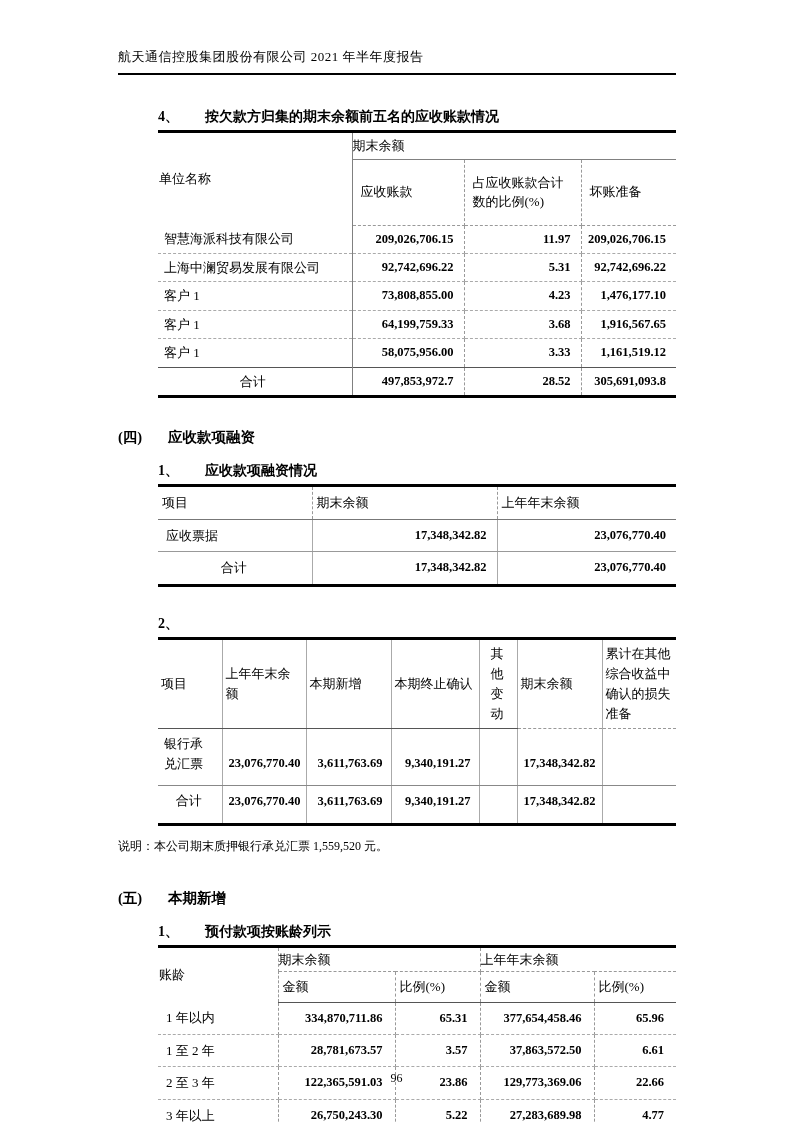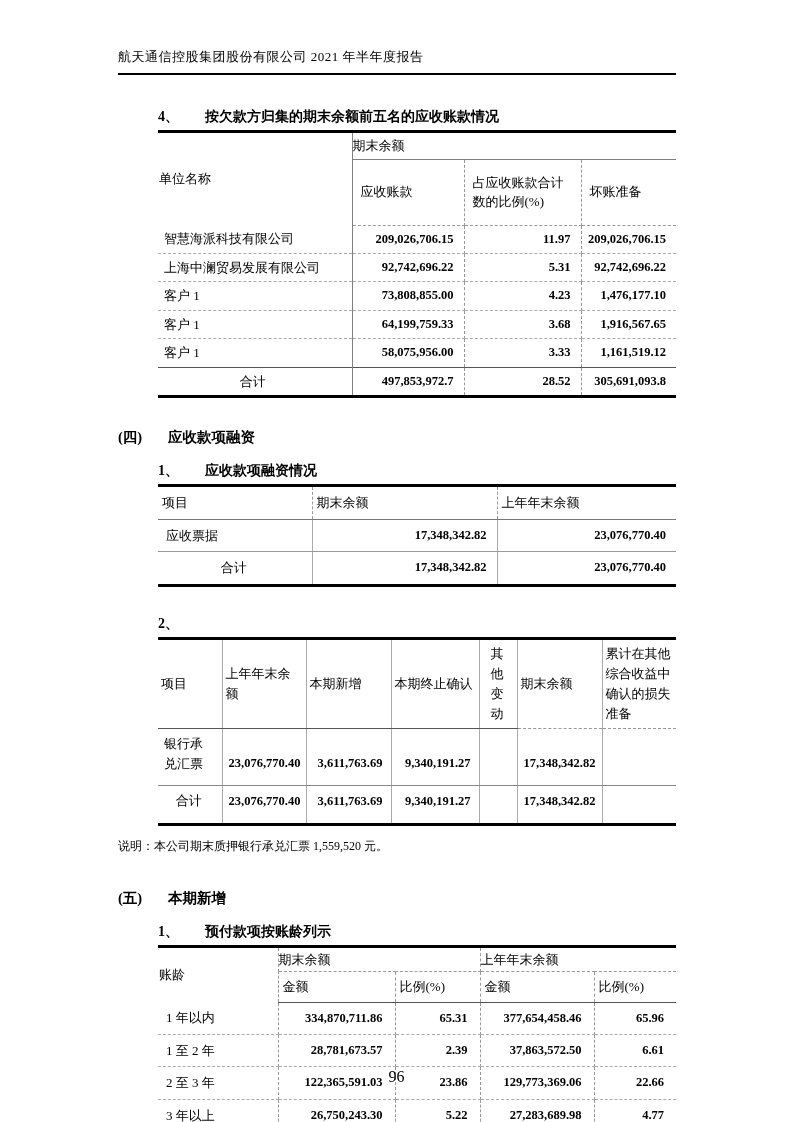--- a/index.html
+++ b/index.html
@@ -80,21 +80,21 @@
   .t4 .grp-l{border-right:1px dashed #999;}
   .t4 .subrow th{border-bottom:1px solid #555;border-right:1px dashed #999;padding:5px 4px;}
   .t4 .subrow th:last-child{border-right:none;}
   .t4 tbody td{border-bottom:1px dashed #aaa;border-right:1px dashed #999;padding:6px 12px 6px 8px;}
   .t4 tbody td:last-child{border-right:none;}
   .t4 tbody tr:last-child td{border-bottom:none;}
   
   .note{font-size:12px;margin:12px 0 0 0;}
   .page-number{
     position:absolute;left:0;right:0;bottom:36px;
-    text-align:center;font-size:16px;
+    text-align:center;font-size:12px;
   }
 </style>
 </head>
 <body>
 
 <div class="page">
 
   <div class="doc-header">
     <span>航天通信控股集团股份有限公司 2021 年半年度报告</span>
   </div>
@@ -283,21 +283,21 @@
       <tr>
         <td class="name">1 年以内</td>
         <td class="num">334,870,711.86</td>
         <td class="pct">65.31</td>
         <td class="num">377,654,458.46</td>
         <td class="pct">65.96</td>
       </tr>
       <tr>
         <td class="name">1 至 2 年</td>
         <td class="num">28,781,673.57</td>
-        <td class="pct">2.39</td>
+        <td class="pct">3.57</td>
         <td class="num">37,863,572.50</td>
         <td class="pct">6.61</td>
       </tr>
       <tr>
         <td class="name">2 至 3 年</td>
         <td class="num">122,365,591.03</td>
         <td class="pct">23.86</td>
         <td class="num">129,773,369.06</td>
         <td class="pct">22.66</td>
       </tr>

